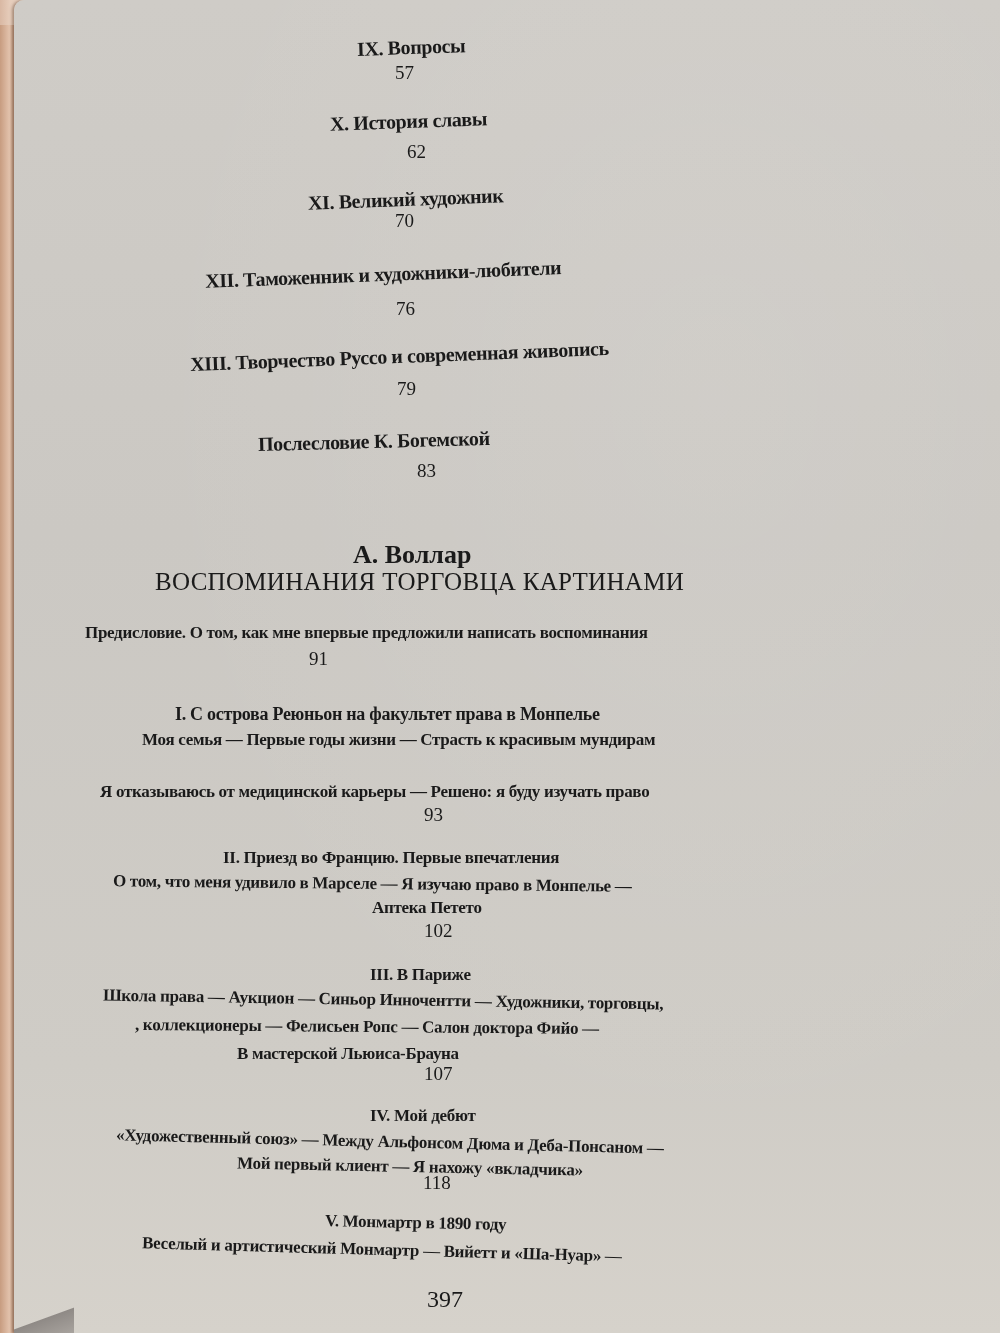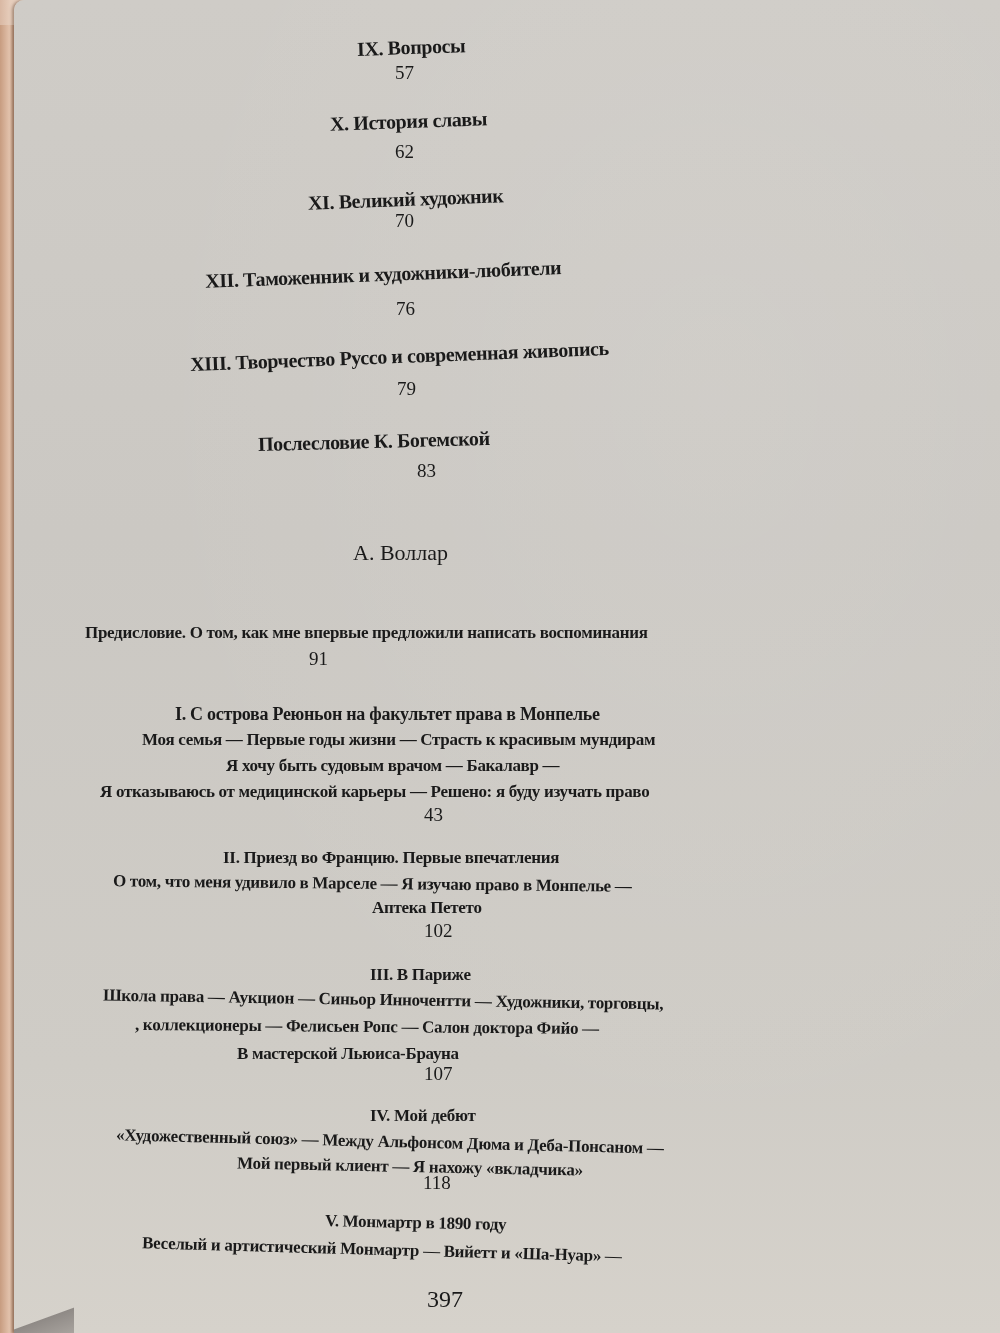--- a/index.html
+++ b/index.html
@@ -56,63 +56,63 @@
     }
     .line {
       position: absolute;
       white-space: nowrap;
       text-align: center;
       transform-origin: center center;
     }
     .title { font-weight: bold; font-size: 20px; letter-spacing: -0.4px; }
     .sub { font-weight: bold; font-size: 17px; letter-spacing: -0.3px; }
     .num { font-weight: normal; font-size: 19px; }
-    .author { font-weight: normal; font-size: 22px; }
+    .author { font-weight: bold; font-size: 26px; }
     .booktitle { font-weight: normal; font-size: 25px; letter-spacing: 0.3px; }
     .folio { font-weight: normal; font-size: 24px; }
   </style>
 </head>
 <body>
 
 <div class="scene">
   <div class="prev-page-edge"></div>
   <div class="page">
     <div class="page-bottom-gutter"></div>
   </div>
 
   <div class="toc">
 
     <div class="line title" style="left:357px; top:36px; transform:rotate(-2deg);">IX. Вопросы</div>
     <div class="line num" style="left:395px; top:62px;">57</div>
 
     <div class="line title" style="left:330px; top:110px; transform:rotate(-2deg);">X. История славы</div>
-    <div class="line num" style="left:395px; top:141px;">62</div>
+    <div class="line num" style="left:407px; top:141px;">62</div>
 
     <div class="line title" style="left:308px; top:188px; transform:rotate(-2.2deg);">XI. Великий художник</div>
     <div class="line num" style="left:395px; top:210px;">70</div>
 
     <div class="line title" style="left:205px; top:263px; transform:rotate(-2.2deg);">XII. Таможенник и художники-любители</div>
     <div class="line num" style="left:396px; top:298px;">76</div>
 
     <div class="line title" style="left:190px; top:345px; transform:rotate(-2.2deg);">XIII. Творчество Руссо и современная живопись</div>
     <div class="line num" style="left:397px; top:378px;">79</div>
 
     <div class="line title" style="left:258px; top:430px; transform:rotate(-1.5deg);">Послесловие К. Богемской</div>
     <div class="line num" style="left:417px; top:460px;">83</div>
 
     <div class="line author" style="left:353px; top:540px;">А. Воллар</div>
+    <div class="line booktitle" style="left:155px; top:568px;">ВОСПОМИНАНИЯ ТОРГОВЦА КАРТИНАМИ</div>
 
     <div class="line sub" style="left:85px; top:623px;">Предисловие. О том, как мне впервые предложили написать воспоминания</div>
     <div class="line num" style="left:309px; top:648px;">91</div>
 
     <div class="line sub" style="left:175px; top:704px; font-size:18px;">I. С острова Реюньон на факультет права в Монпелье</div>
     <div class="line sub" style="left:117px; top:730px;margin-left:25px;">Моя семья — Первые годы жизни — Страсть к красивым мундирам</div>
-    <div class="line sub" style="left:226px; top:756px;">Я хочу быть судовым врачом — Бакалавр —</div>
     <div class="line sub" style="left:100px; top:782px;">Я отказываюсь от медицинской карьеры — Решено: я буду изучать право</div>
-    <div class="line num" style="left:424px; top:804px;">43</div>
+    <div class="line num" style="left:424px; top:804px;">93</div>
 
     <div class="line sub" style="left:223px; top:848px;">II. Приезд во Францию. Первые впечатления</div>
     <div class="line sub" style="left:113px; top:874px; transform:rotate(0.6deg);">О том, что меня удивило в Марселе — Я изучаю право в Монпелье —</div>
     <div class="line sub" style="left:372px; top:898px;">Аптека Петето</div>
     <div class="line num" style="left:424px; top:920px;">102</div>
 
     <div class="line sub" style="left:370px; top:965px;">III. В Париже</div>
     <div class="line sub" style="left:103px; top:990px; transform:rotate(0.9deg);">Школа права — Аукцион — Синьор Инночентти — Художники, торговцы,</div>
     <div class="line sub" style="left:135px; top:1017px; transform:rotate(0.5deg);">, коллекционеры — Фелисьен Ропс — Салон доктора Фийо —</div>
     <div class="line sub" style="left:237px; top:1044px;">В мастерской Льюиса-Брауна</div>

